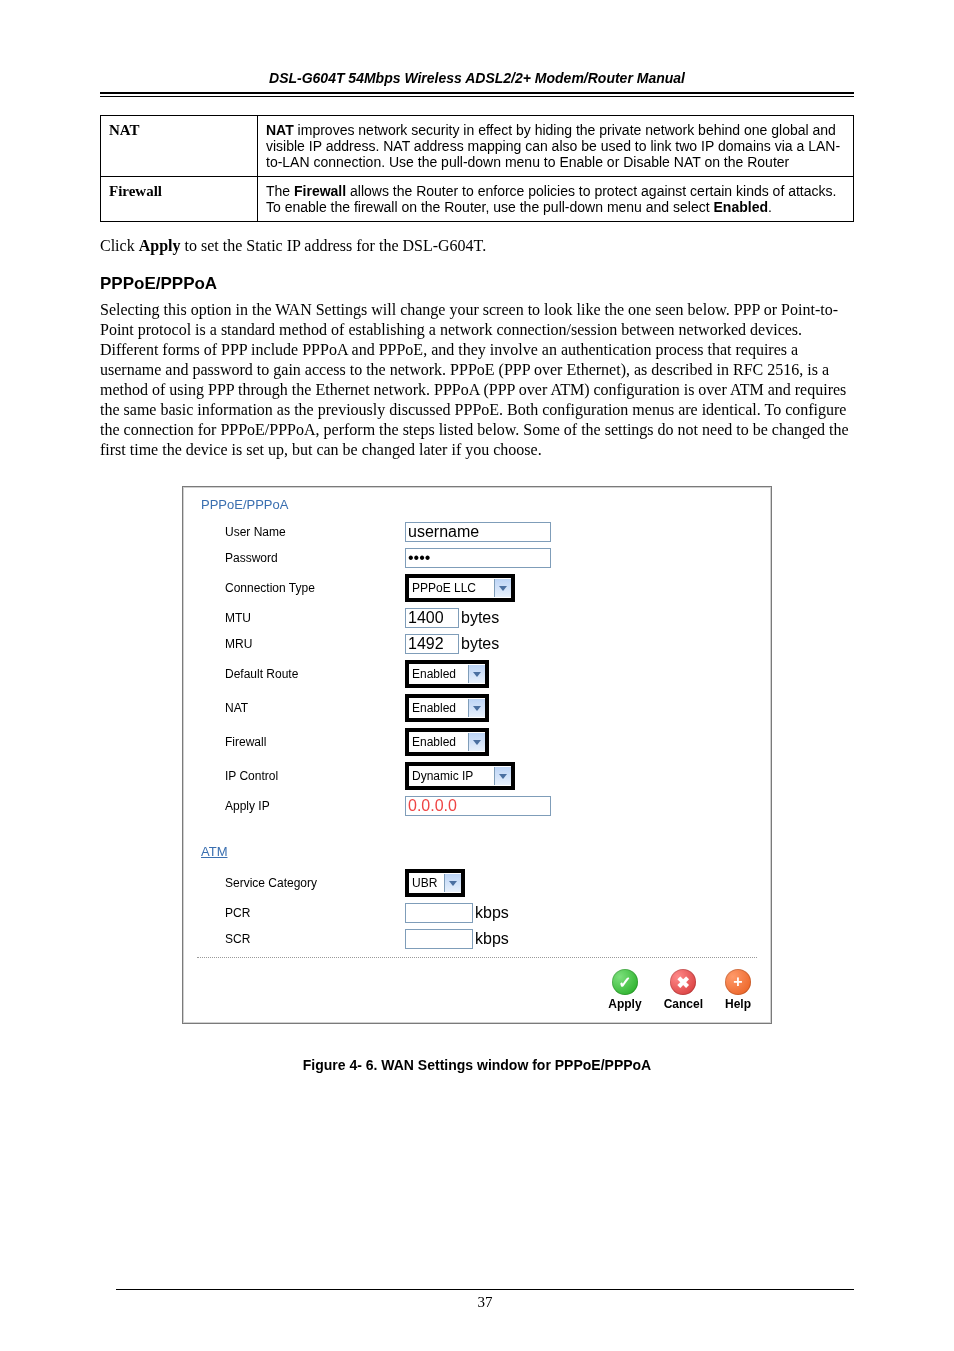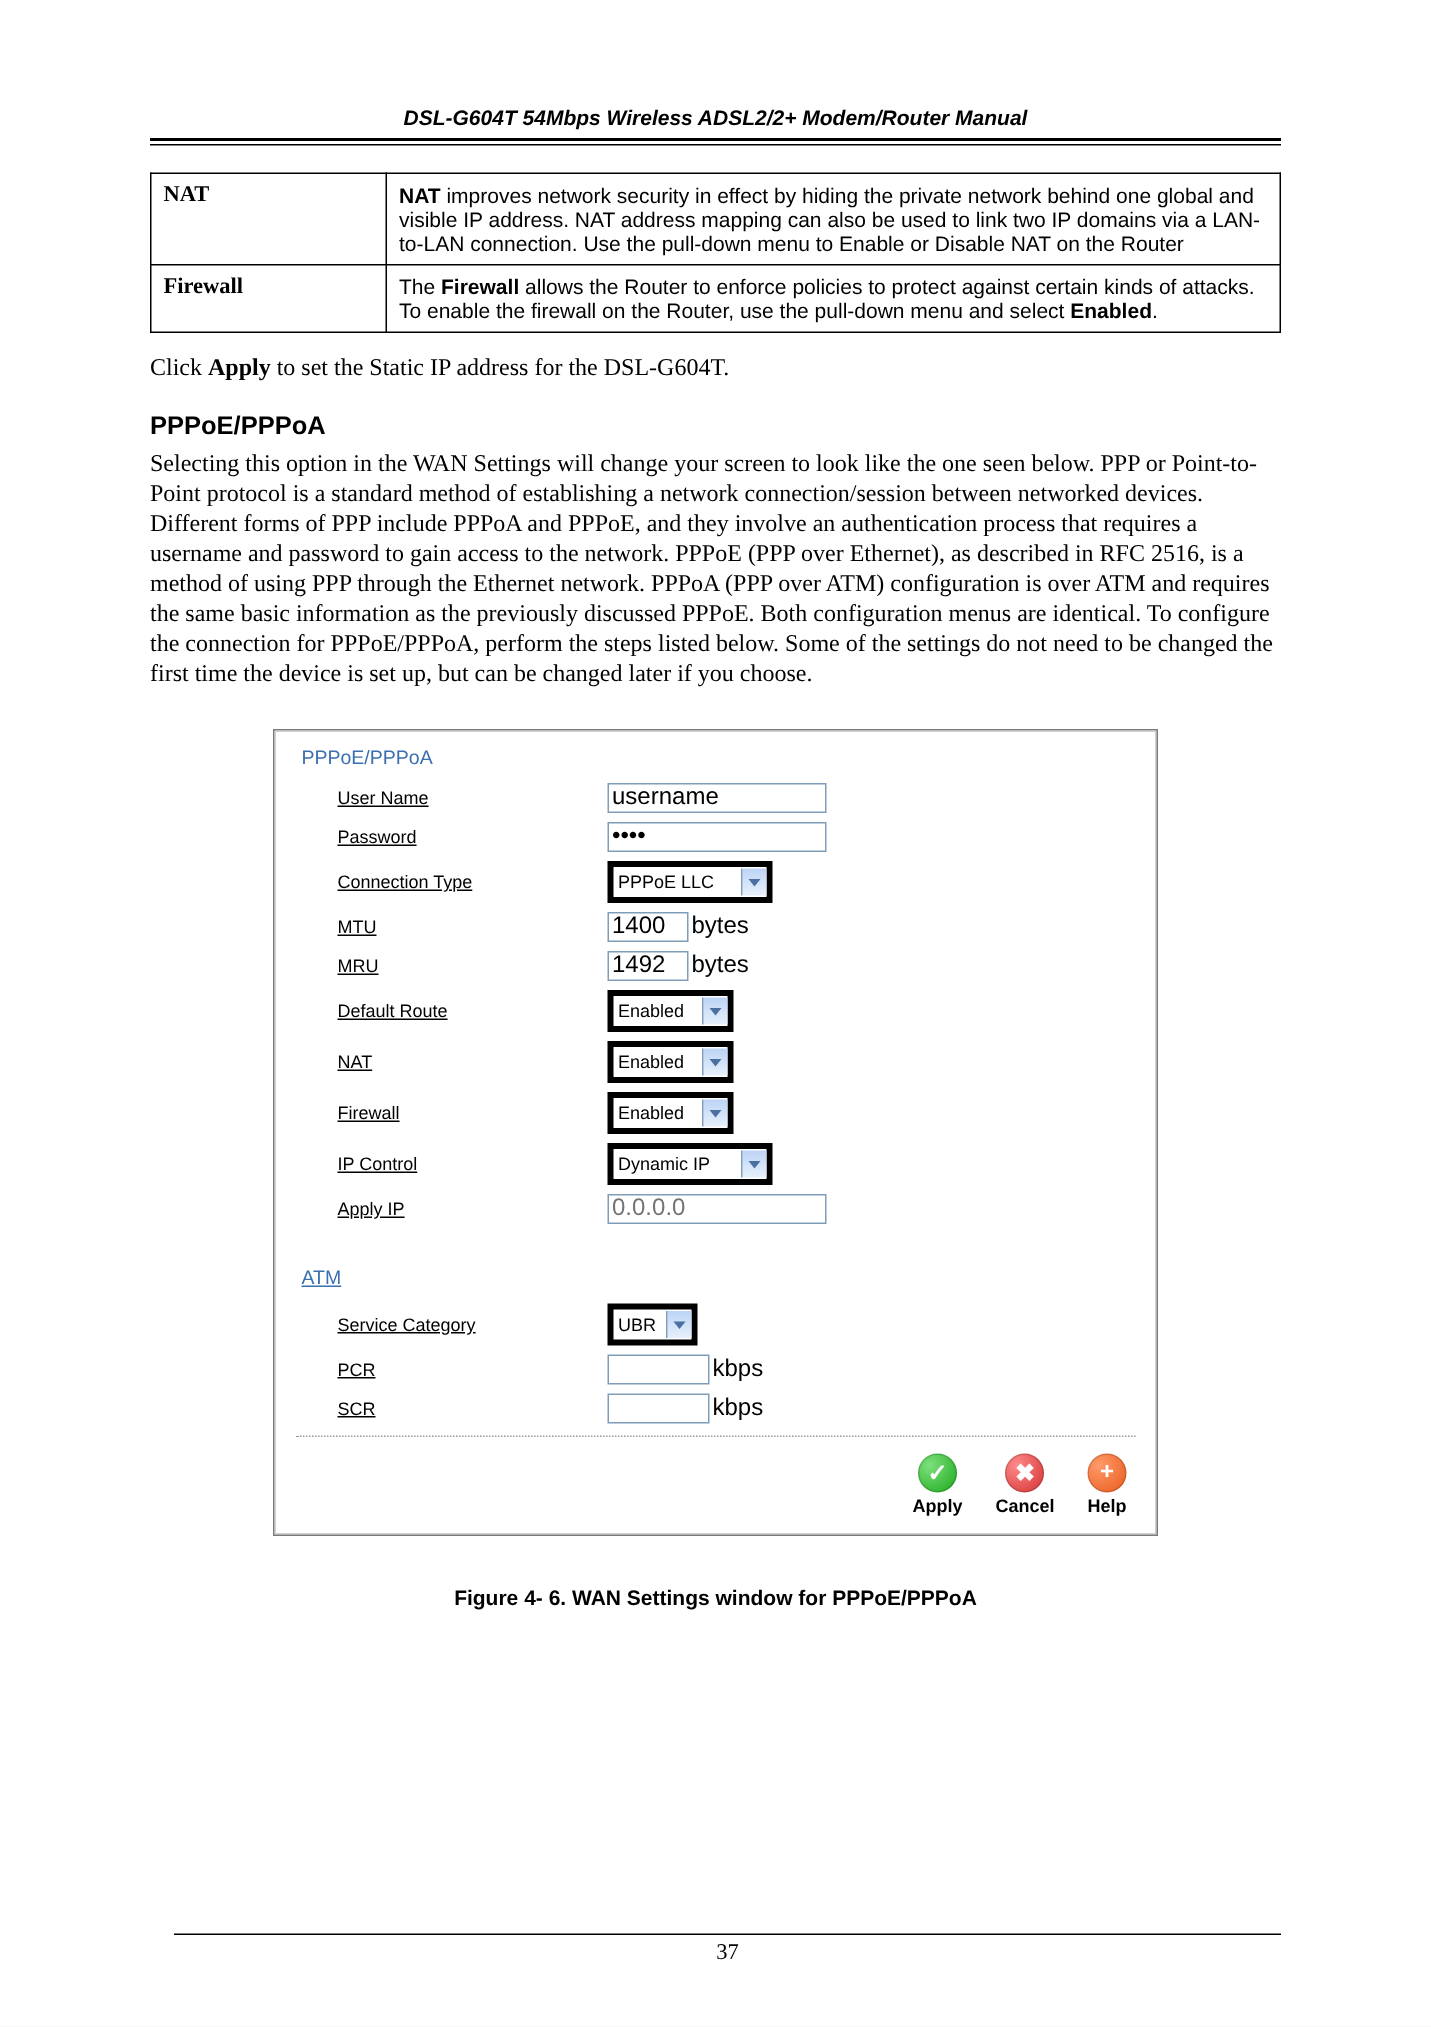--- a/index.html
+++ b/index.html
@@ -82,31 +82,30 @@
     font-weight: normal;
     margin: 0 0 10px 4px;
   }
   .form-row {
     display: flex;
     align-items: center;
     margin: 6px 0 6px 28px;
   }
   .form-row .lbl {
     width: 180px;
-    text-decoration: underline;
   }
   .txt {
     border: 1px solid #7f9db9;
     height: 18px;
     font-size: 16px;
     padding: 0 2px;
     background: #fff;
   }
   .txt.disabled {
-    color: #737373;
+    color: #ef4444;
     background: #fff;
   }
   .sel {
     border: 4px solid #000000;
     height: 20px;
     font-size: 12px;
     background: #fff;
     display: inline-flex;
     align-items: center;
     padding: 0 0 0 3px;

